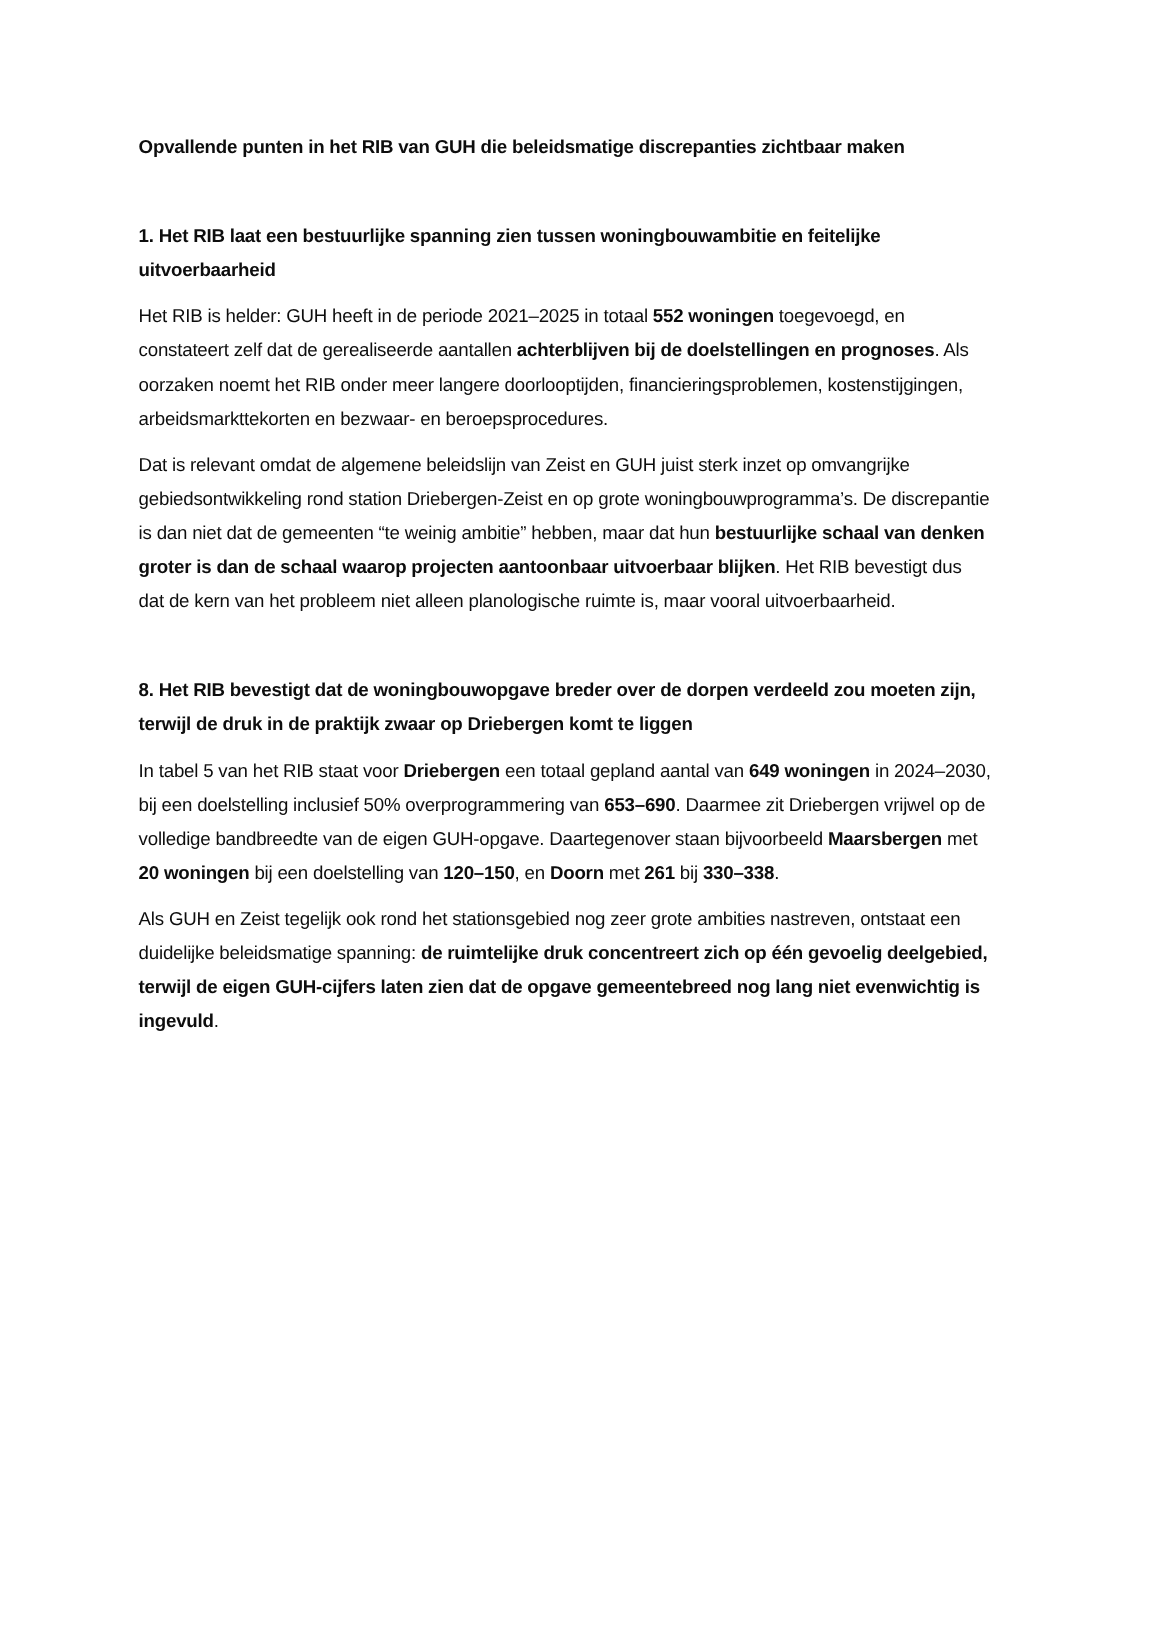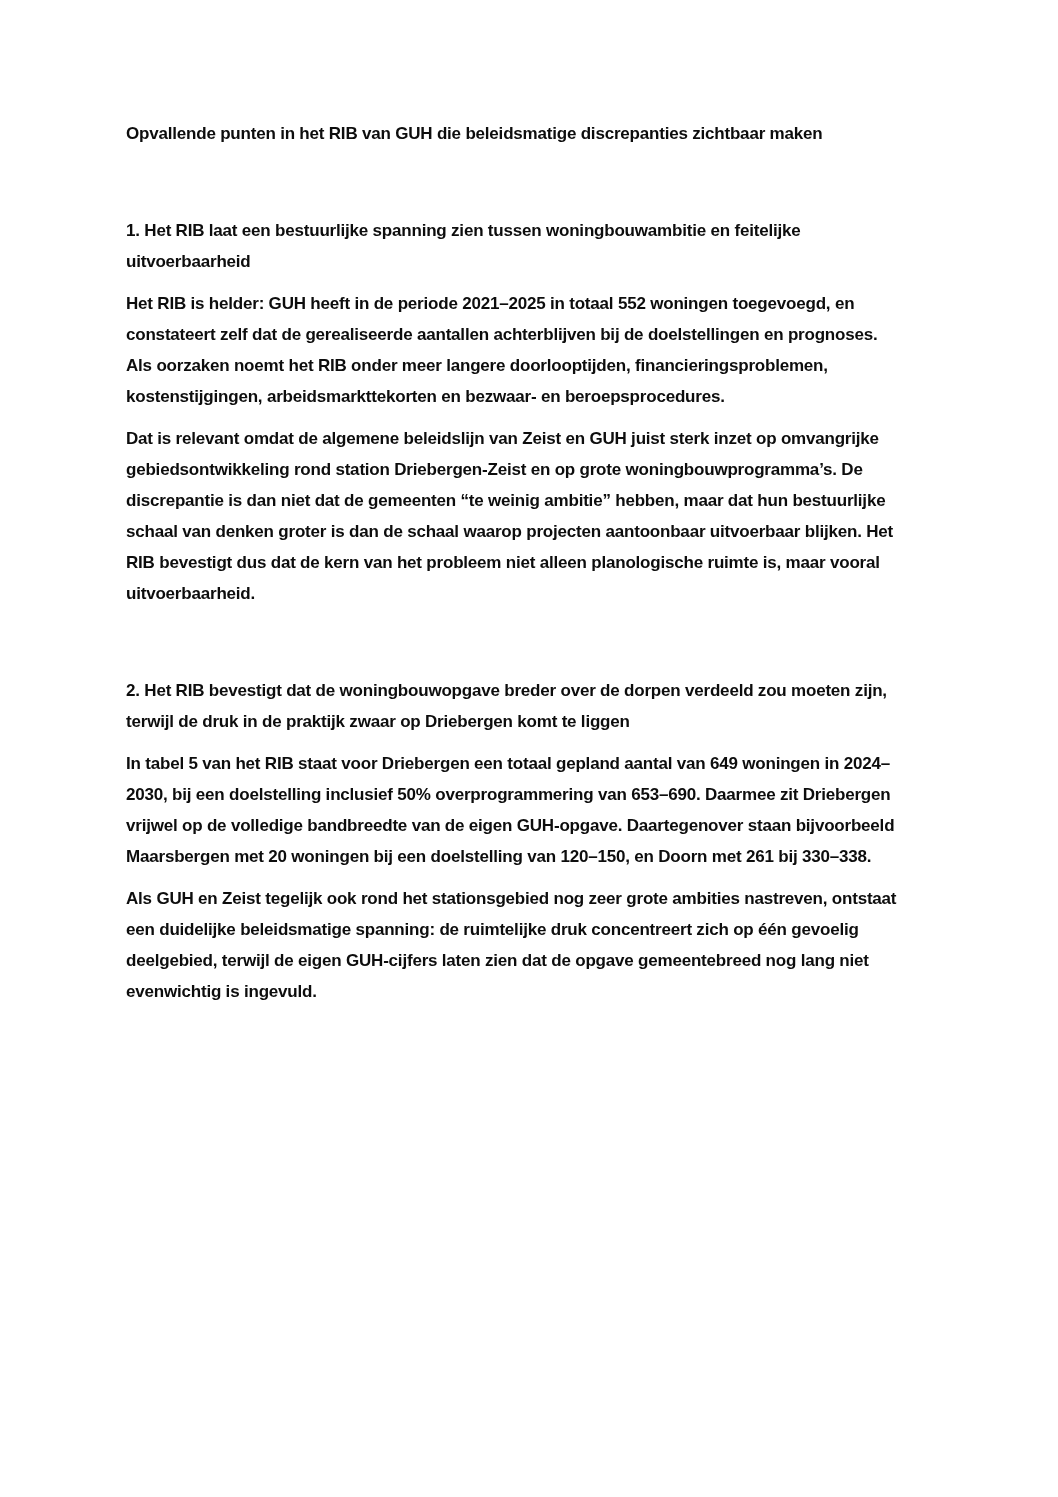--- a/index.html
+++ b/index.html
@@ -37,35 +37,35 @@
   .block-title {
     font-weight: 700;
     margin-top: 0;
   }
   .block-lede {
     font-weight: 700;
     margin-top: 45px;
   }
   .block-heading {
     font-weight: 700;
-    margin-top: 66px;
+    margin-top: 50px;
   }
   .block-para {
     margin-top: 11px;
     font-weight: 400;
   }
-  .run { font-weight: bold; }
+  .run { font-weight: normal; }
   .run.bold { font-weight: 700; }
 </style>
 </head>
 <body>
 
 <div class="page">
   <div class="doc" style="color: rgb(13, 13, 13);">
       <p class="block block-title"><span class="run bold">Opvallende punten in het RIB van GUH die beleidsmatige discrepanties zichtbaar maken</span></p>
       <p class="block block-heading"><span class="run bold">1. Het RIB laat een bestuurlijke spanning zien tussen woningbouwambitie en feitelijke uitvoerbaarheid</span></p>
       <p class="block block-para"><span class="run">Het RIB is helder: GUH heeft in de periode 2021–2025 in totaal </span><span class="run bold">552 woningen</span><span class="run"> toegevoegd, en constateert zelf dat de gerealiseerde aantallen </span><span class="run bold">achterblijven bij de doelstellingen en prognoses</span><span class="run">. Als oorzaken noemt het RIB onder meer langere doorlooptijden, financieringsproblemen, kostenstijgingen, arbeidsmarkttekorten en bezwaar- en beroepsprocedures.</span></p>
       <p class="block block-para"><span class="run">Dat is relevant omdat de algemene beleidslijn van Zeist en GUH juist sterk inzet op omvangrijke gebiedsontwikkeling rond station Driebergen-Zeist en op grote woningbouwprogramma’s. De discrepantie is dan niet dat de gemeenten “te weinig ambitie” hebben, maar dat hun </span><span class="run bold">bestuurlijke schaal van denken groter is dan de schaal waarop projecten aantoonbaar uitvoerbaar blijken</span><span class="run">. Het RIB bevestigt dus dat de kern van het probleem niet alleen planologische ruimte is, maar vooral uitvoerbaarheid.</span></p>
-      <p class="block block-heading"><span class="run bold">2. Het RIB bevestigt dat de woningbouwopgave breder over de dorpen verdeeld zou moeten zijn, terwijl de druk in de praktijk zwaar op Driebergen komt te liggen</span></p>
+      <p class="block block-heading"><span class="run bold">8. Het RIB bevestigt dat de woningbouwopgave breder over de dorpen verdeeld zou moeten zijn, terwijl de druk in de praktijk zwaar op Driebergen komt te liggen</span></p>
       <p class="block block-para"><span class="run">In tabel 5 van het RIB staat voor </span><span class="run bold">Driebergen</span><span class="run"> een totaal gepland aantal van </span><span class="run bold">649 woningen</span><span class="run"> in 2024–2030, bij een doelstelling inclusief 50% overprogrammering van </span><span class="run bold">653–690</span><span class="run">. Daarmee zit Driebergen vrijwel op de volledige bandbreedte van de eigen GUH-opgave. Daartegenover staan bijvoorbeeld </span><span class="run bold">Maarsbergen</span><span class="run"> met </span><span class="run bold">20 woningen</span><span class="run"> bij een doelstelling van </span><span class="run bold">120–150</span><span class="run">, en </span><span class="run bold">Doorn</span><span class="run"> met </span><span class="run bold">261</span><span class="run"> bij </span><span class="run bold">330–338</span><span class="run">.</span></p>
       <p class="block block-para"><span class="run">Als GUH en Zeist tegelijk ook rond het stationsgebied nog zeer grote ambities nastreven, ontstaat een duidelijke beleidsmatige spanning: </span><span class="run bold">de ruimtelijke druk concentreert zich op één gevoelig deelgebied, terwijl de eigen GUH-cijfers laten zien dat de opgave gemeentebreed nog lang niet evenwichtig is ingevuld</span><span class="run">.</span></p>
     </div>
 </div>
 
 </body></html>

